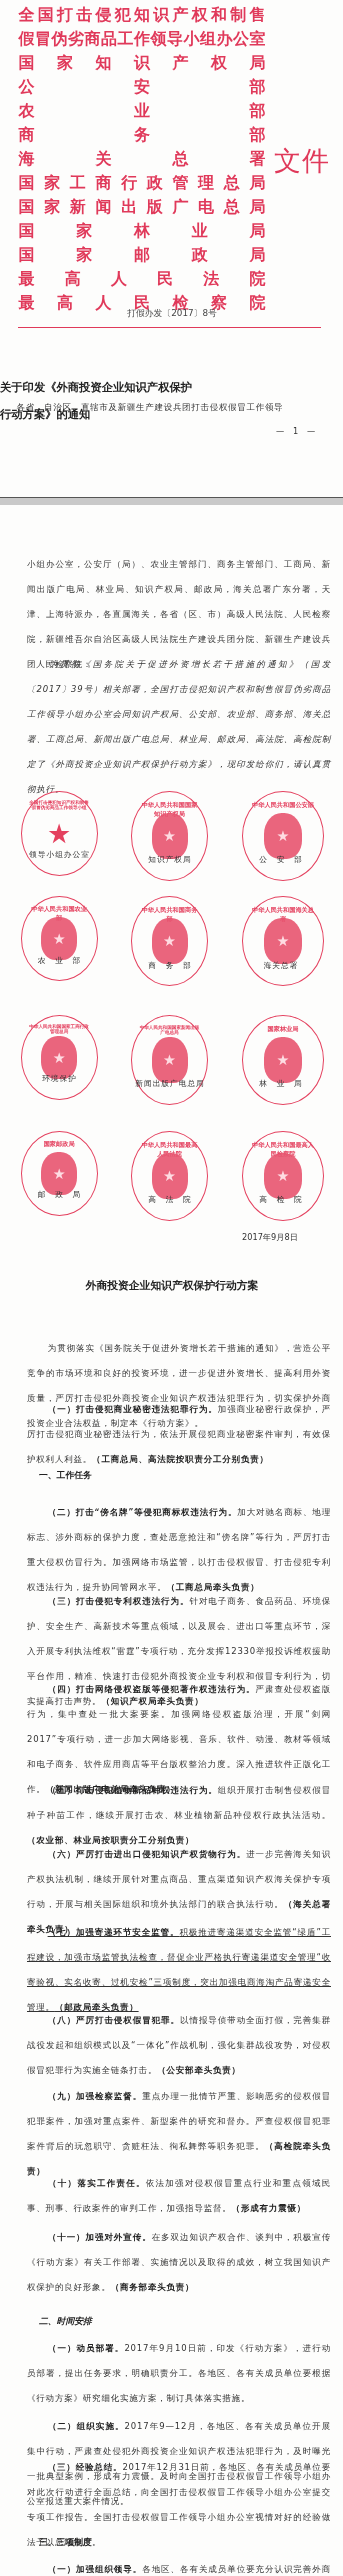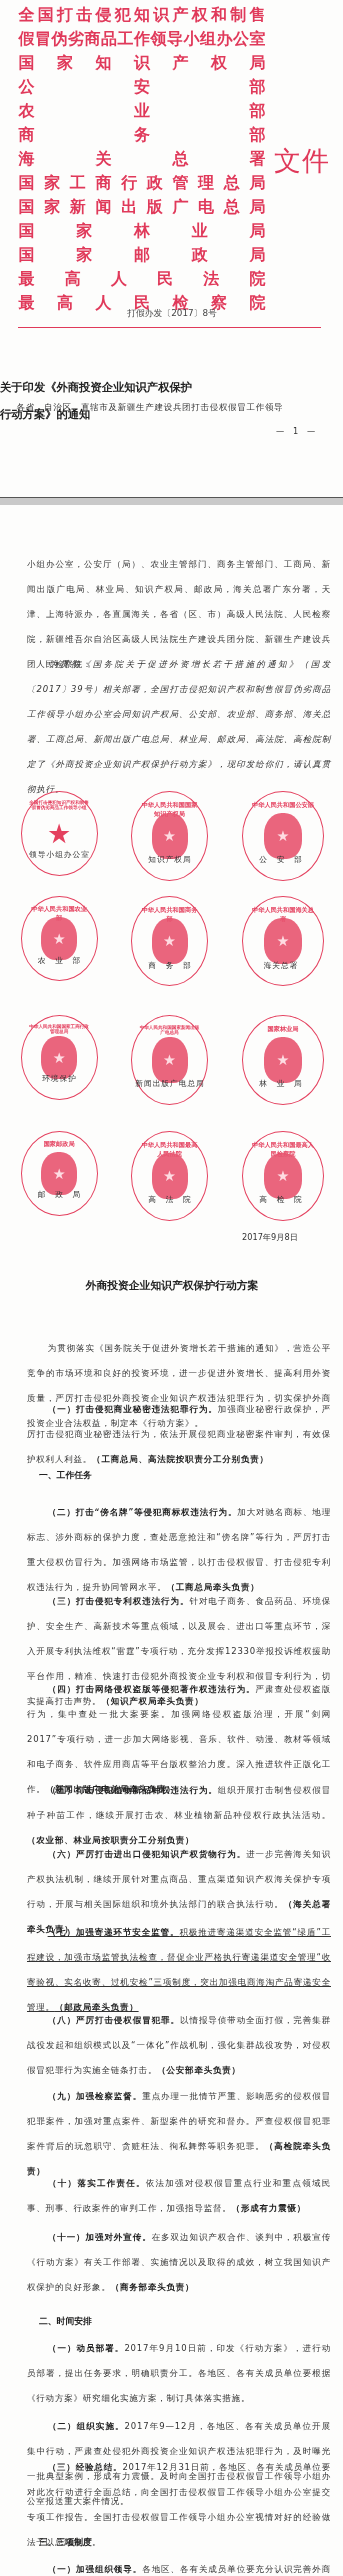--- a/index.html
+++ b/index.html
@@ -249,21 +249,21 @@
     <div class="para" style="top: 1677px;"><span class="ind"></span><b>（四）打击网络侵权盗版等侵犯著作权违法行为。</b><span>严肃查处侵权盗版行为，集中查处一批大案要案。加强网络侵权盗版治理，开展“剑网2017”专项行动，进一步加大网络影视、音乐、软件、动漫、教材等领域和电子商务、软件应用商店等平台版权整治力度。深入推进软件正版化工作。</span><b>（新闻出版广电总局牵头负责）</b></div>
     <div class="para" style="top: 1778px;"><span class="ind"></span><b>（五）打击侵犯植物新品种权违法行为。</b><span>组织开展打击制售侵权假冒种子种苗工作，继续开展打击农、林业植物新品种侵权行政执法活动。</span><b>（农业部、林业局按职责分工分别负责）</b></div>
     <div class="para" style="top: 1842px;"><span class="ind"></span><b>（六）严厉打击进出口侵犯知识产权货物行为。</b><span>进一步完善海关知识产权执法机制，继续开展针对重点商品、重点渠道知识产权海关保护专项行动，开展与相关国际组织和境外执法部门的联合执法行动。</span><b>（海关总署牵头负责）</b></div>
     <div class="para" style="top: 1920px; text-decoration: underline;"><span class="ind"></span><b>（七）加强寄递环节安全监管。</b><span>积极推进寄递渠道安全监管“绿盾”工程建设，加强市场监管执法检查，督促企业严格执行寄递渠道安全管理“收寄验视、实名收寄、过机安检”三项制度，突出加强电商海淘产品寄递安全管理。</span><b>（邮政局牵头负责）</b></div>
     <div class="para" style="top: 2008px;"><span class="ind"></span><b>（八）严厉打击侵权假冒犯罪。</b><span>以情报导侦带动全面打假，完善集群战役发起和组织模式以及“一体化”作战机制，强化集群战役攻势，对侵权假冒犯罪行为实施全链条打击。</span><b>（公安部牵头负责）</b></div>
     <div class="para" style="top: 2084px;"><span class="ind"></span><b>（九）加强检察监督。</b><span>重点办理一批情节严重、影响恶劣的侵权假冒犯罪案件，加强对重点案件、新型案件的研究和督办。严查侵权假冒犯罪案件背后的玩忽职守、贪赃枉法、徇私舞弊等职务犯罪。</span><b>（高检院牵头负责）</b></div>
     <div class="para" style="top: 2171px;"><span class="ind"></span><b>（十）落实工作责任。</b><span>依法加强对侵权假冒重点行业和重点领域民事、刑事、行政案件的审判工作，加强指导监督。</span><b>（形成有力震慑）</b></div>
     <div class="para" style="top: 2225px;"><span class="ind"></span><b>（十一）加强对外宣传。</b><span>在多双边知识产权合作、谈判中，积极宣传《行动方案》有关工作部署、实施情况以及取得的成效，树立我国知识产权保护的良好形象。</span><b>（商务部牵头负责）</b></div>
   </div>
 
-<div class="heading" style="top:2316px;">二、时间安排</div>
+<div class="heading" style="top:2316px;font-style:italic;">二、时间安排</div>
 <div id="schedule">
     <div class="para" style="top: 2336px;"><span class="ind"></span><b>（一）动员部署。</b><span>2017年9月10日前，印发《行动方案》，进行动员部署，提出任务要求，明确职责分工。各地区、各有关成员单位要根据《行动方案》研究细化实施方案，制订具体落实措施。</span></div>
     <div class="para" style="top: 2414px;"><span class="ind"></span><b>（二）组织实施。</b><span>2017年9—12月，各地区、各有关成员单位开展集中行动，严肃查处侵犯外商投资企业知识产权违法犯罪行为，及时曝光一批典型案例，形成有力震慑。及时向全国打击侵权假冒工作领导小组办公室报送重大案件情况。</span></div>
     <div class="para" style="top: 2455px;"><span class="ind"></span><b>（三）经验总结。</b><span>2017年12月31日前，各地区、各有关成员单位要对此次行动进行全面总结，向全国打击侵权假冒工作领导小组办公室提交专项工作报告。全国打击侵权假冒工作领导小组办公室视情对好的经验做法予以总结推广。</span></div>
   </div>
 
 <div class="heading" style="top:2537px;">三、三项制度</div>
 <div id="reqs">
     <div class="para" style="top: 2557px;"><span class="ind"></span><b>（一）加强组织领导。</b><span>各地区、各有关成员单位要充分认识完善外商投资企业知识产权保护工作的重要意义，加强组织领导，落实工作责任，强化指导检查，搞好宣传引导。各级领导小组办公室要加强统筹协调，及时督促检查落实情况。各地区、各有关部门要认真开展专项统计，于每月15日前报送上月案件查处和相关工作推进情况。</span></div>
   </div>

